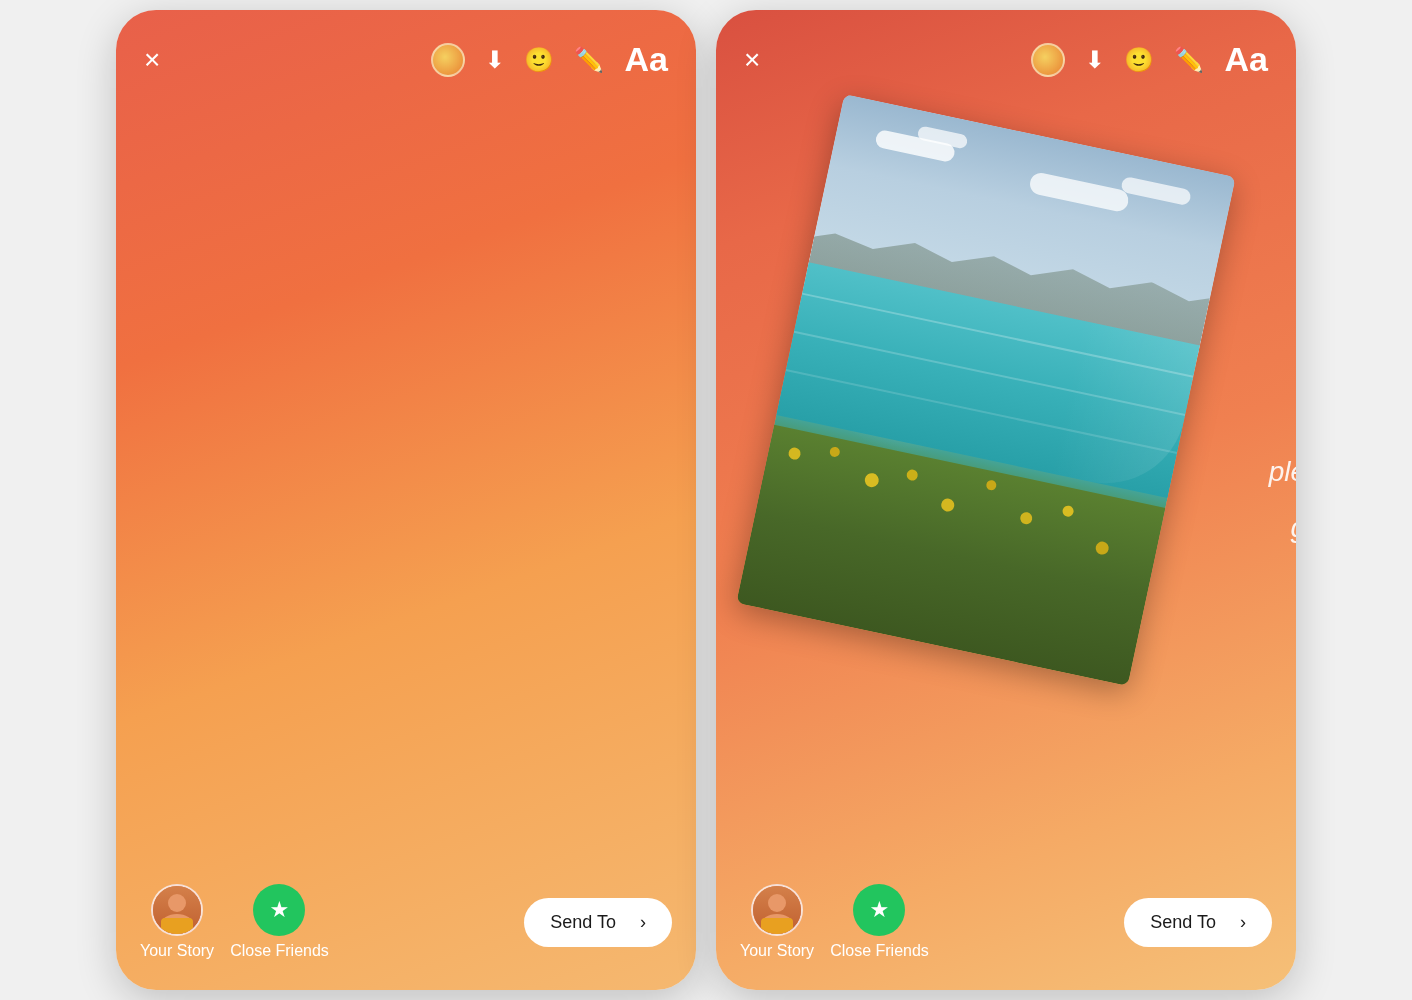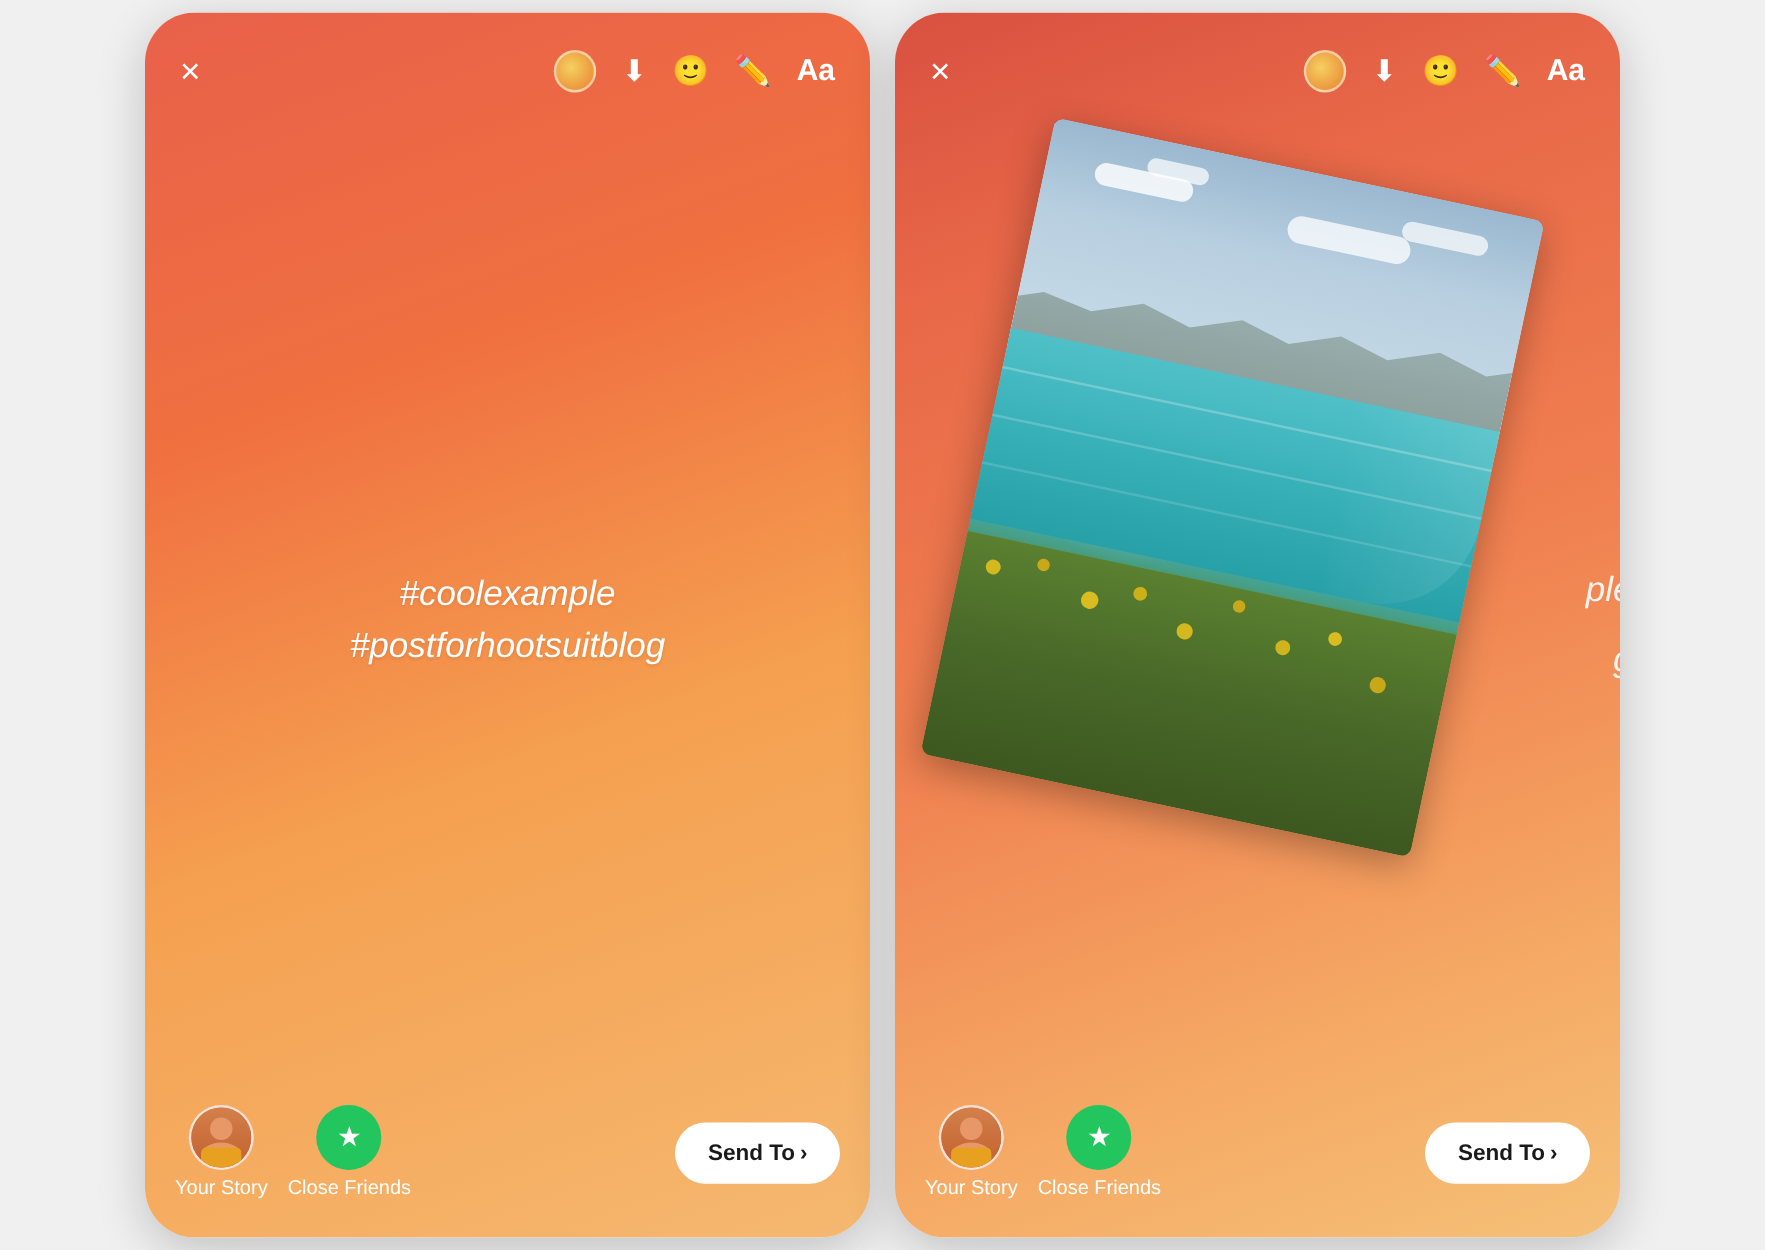--- a/index.html
+++ b/index.html
@@ -64,21 +64,21 @@
       border: 2px solid rgba(255,255,255,0.5);
     }
 
     .tool-icon {
       font-size: 24px;
       color: white;
       cursor: pointer;
     }
 
     .tool-text {
-      font-size: 24px;
+      font-size: 34px;
       color: white;
       font-weight: 600;
       cursor: pointer;
     }
 
     .hashtag-text {
       position: absolute;
       top: 50%;
       left: 50%;
       transform: translate(-50%, -55%);
@@ -238,26 +238,26 @@
       color: white;
     }
 
     .send-to-btn {
       margin-left: auto;
       background: white;
       border: none;
       border-radius: 50px;
       padding: 14px 26px;
       font-size: 18px;
-      font-weight: 700;
+      font-weight: 400;
       color: #1a1a1a;
       cursor: pointer;
       display: flex;
       align-items: center;
-      gap: 4px;
+      gap: 24px;
       white-space: nowrap;
     }
 
     .send-chevron {
       font-size: 18px;
       color: #1a1a1a;
     }
   </style>
 </head>
 <body>
@@ -267,24 +267,20 @@
 
     <div class="top-toolbar">
       <span class="tool-close">×</span>
       <div class="tool-circle"></div>
       <span class="tool-icon">⬇</span>
       <span class="tool-icon">🙂</span>
       <span class="tool-icon">✏️</span>
       <span class="tool-text">Aa</span>
     </div>
 
-    <div class="hashtag-text">
-      <div>#coolexample</div>
-      <div>#postforhootsuitblog</div>
-    </div>
 
     <div class="bottom-bar">
       <div class="story-option">
         <div class="avatar-circle">
           <div class="avatar-person">
             <div class="avatar-shirt"></div>
           </div>
         </div>
         <span class="story-label">Your Story</span>
       </div>

